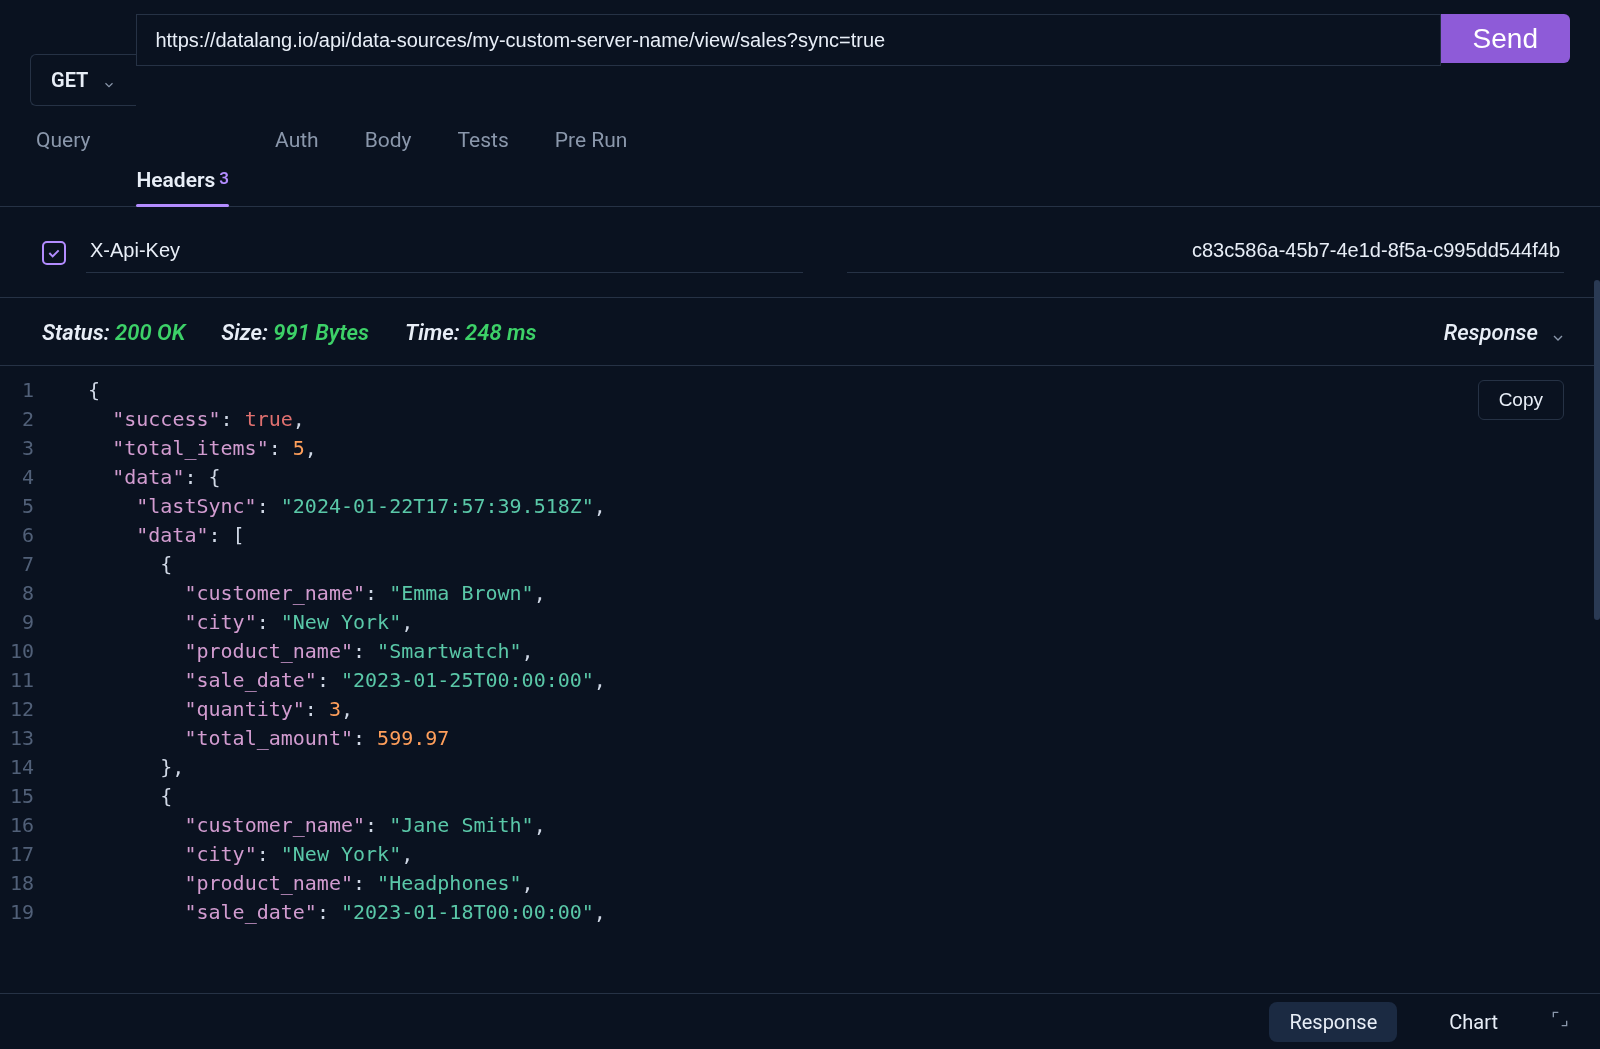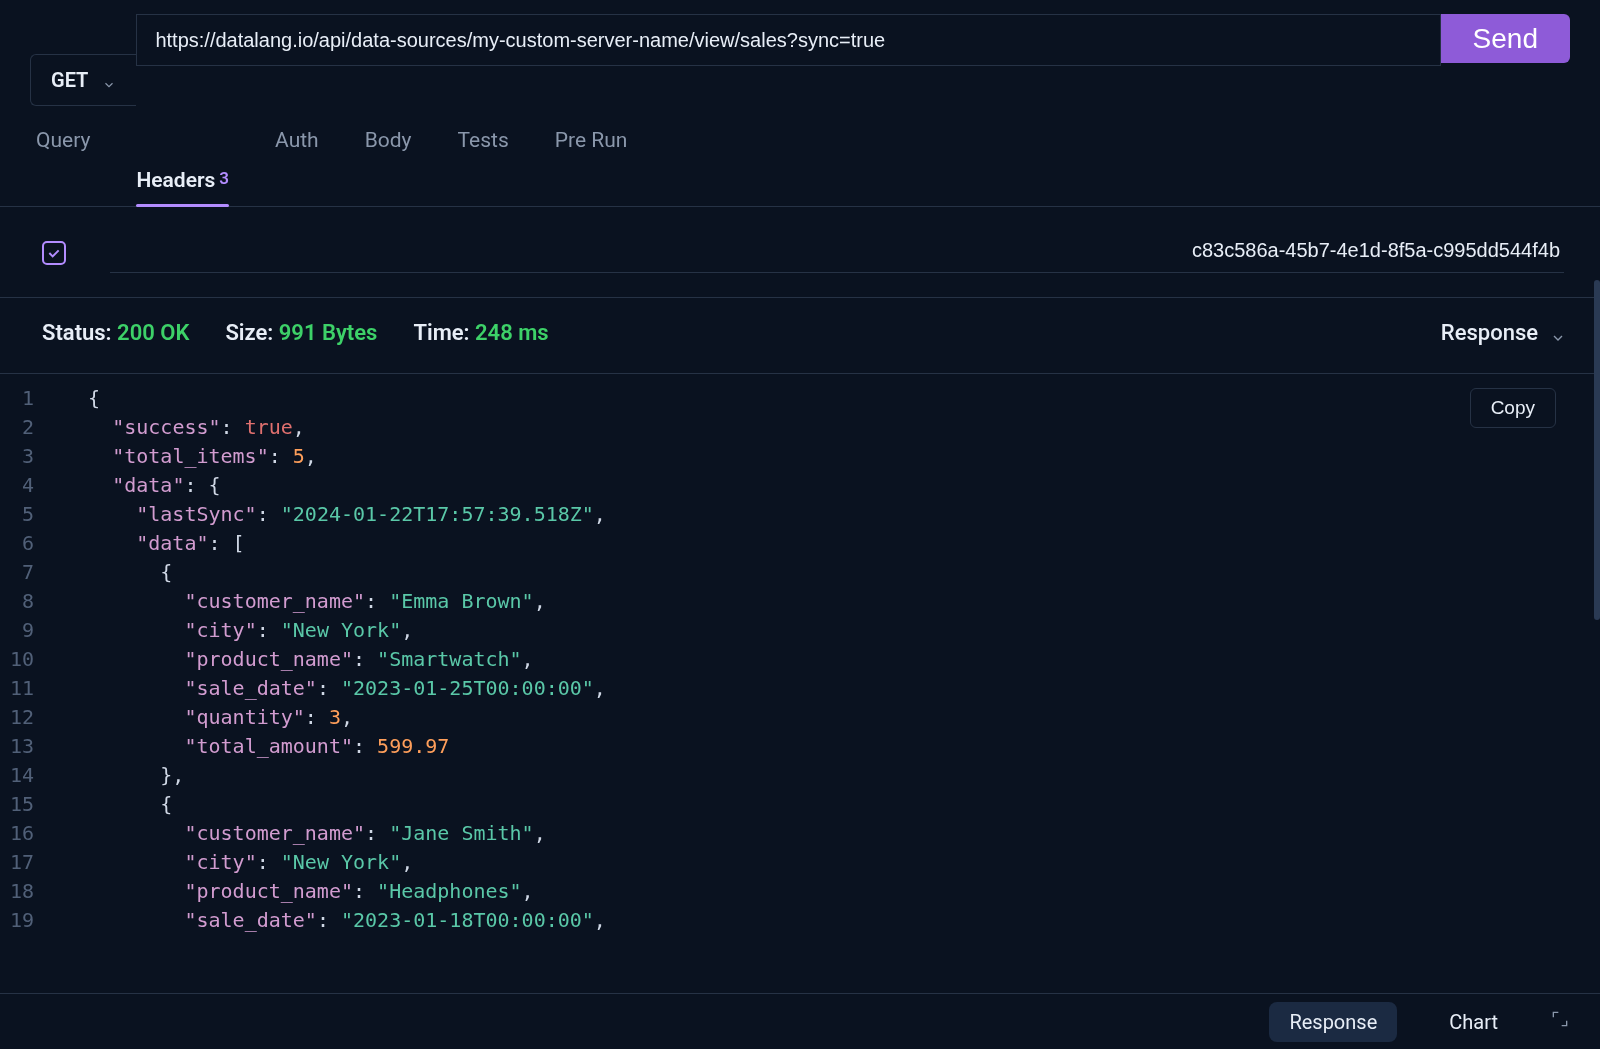--- a/index.html
+++ b/index.html
@@ -116,38 +116,39 @@
     color: var(--text);
     font-size: 20px;
     padding: 6px 4px 10px 4px;
     outline: none;
   }
   .hdr-input.val { margin-left: 24px; text-align: right; }
 
   
   .status-bar {
     display: flex; align-items: flex-end;
-    padding: 22px 36px 28px 42px;
+    padding: 22px 36px 20px 42px;
     border-bottom: 1px solid var(--border);
     gap: 36px;
     font-size: 22px;
+    font-style: italic;
   }
   .status-bar .lbl { color: var(--text); font-weight: 600; }
   .status-bar .val { color: var(--green); font-weight: 600; }
   .status-bar .spacer { flex: 1; }
   .resp-dd { display:flex; align-items:center; gap:12px; color: var(--text); cursor:pointer; font-weight:500;}
 
   
   .code-wrap {
     position: relative;
     height: 600px;
     overflow: hidden;
   }
   .copy-btn {
-    position: absolute; right: 44px; top: 14px;
+    position: absolute; right: 36px; top: 14px;
     background: transparent; border: 1px solid var(--border);
     color: var(--text); padding: 8px 20px; border-radius: 6px;
     font-size: 19px; cursor: pointer;
   }
   .code {
     font-family: "SF Mono", Menlo, Consolas, monospace;
     font-size: 20px;
     line-height: 29px;
     padding: 10px 0 0 0;
     white-space: pre;
@@ -211,20 +212,21 @@
   <div class="tab"><span>Tests</span></div>
   <div class="tab"><span>Pre Run</span></div>
 </div>
 
 <div class="header-row">
   <div class="checkbox">
     <svg viewBox="0 0 24 24" width="16" height="16" fill="none" stroke-width="3">
         <polyline points="5 12 10 17 19 8"></polyline>
       </svg>
   </div>
+  <input class="hdr-input" value="X-Api-Key" style="">
   <input class="hdr-input val" value="c83c586a-45b7-4e1d-8f5a-c995dd544f4b" style="">
 </div>
 
 <div class="status-bar">
   <div>
     <span class="lbl">Status:</span>
     <span class="val">200 OK</span>
   </div>
   <div>
     <span class="lbl">Size:</span>

